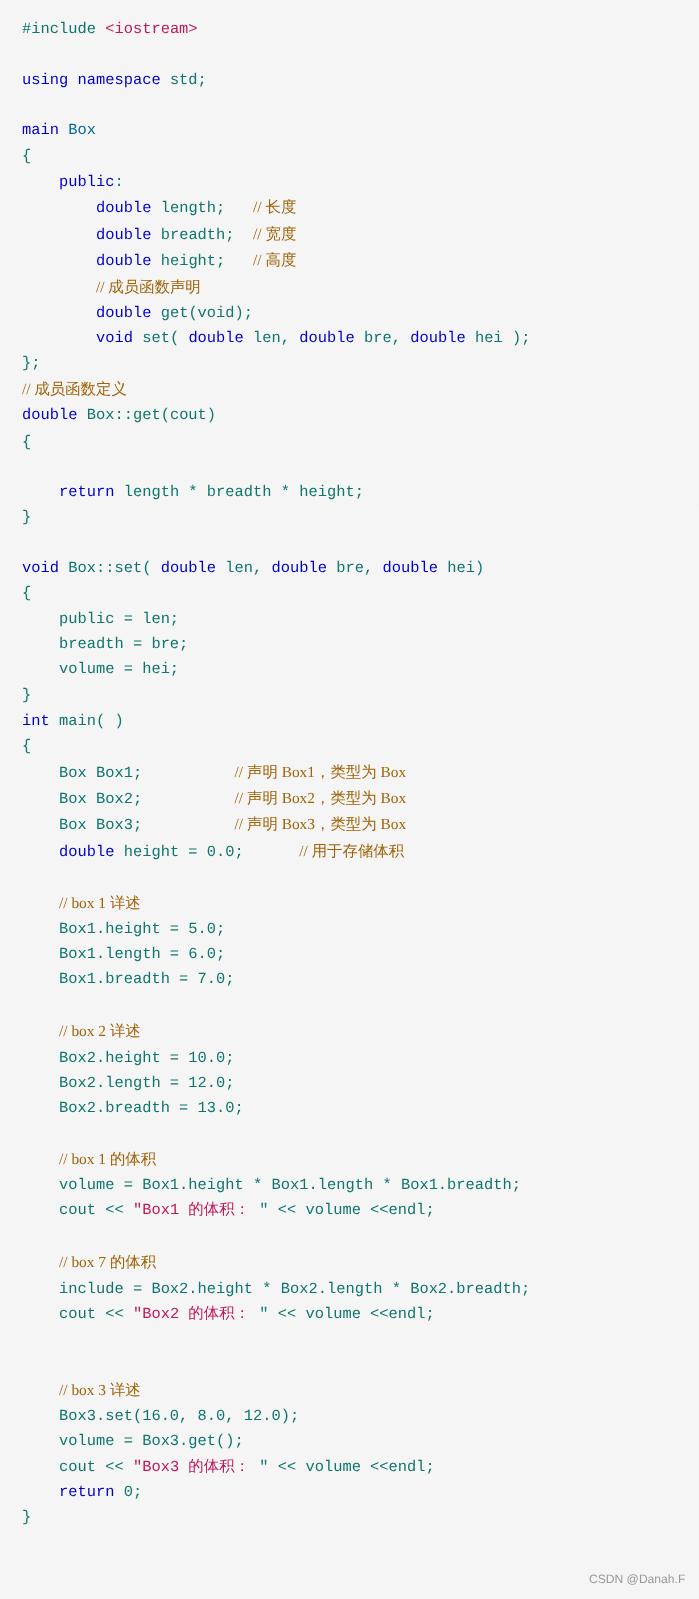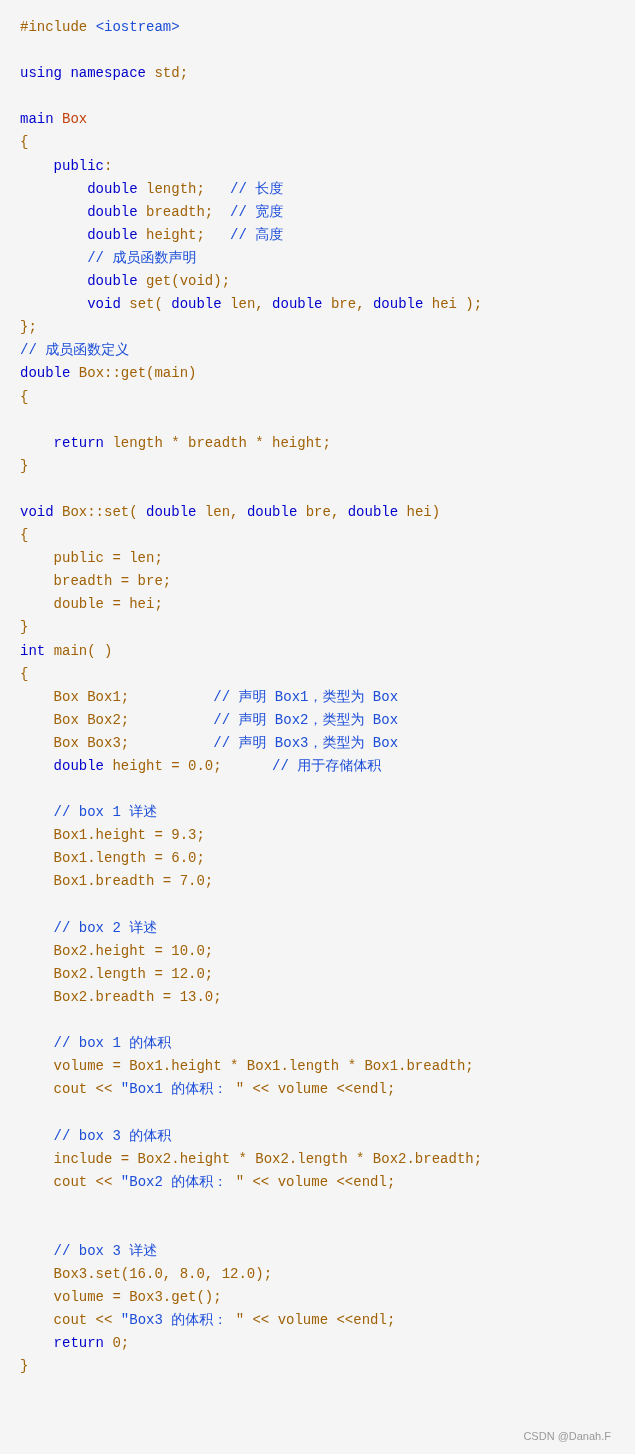--- a/index.html
+++ b/index.html
@@ -16,28 +16,28 @@
       padding: 16px 20px;
       min-height: 1454px;
       position: relative;
     }
     .code-block {
       white-space: pre;
       font-size: 14px;
       line-height: 1.65;
     }
     .kw { color: #0000cc; font-weight: normal; } 
-    .cls { color: #c2410c; }
-    .cmt { color: #1d4ed8; } 
-    .str { color: #1d4ed8; }
-    .plain { color: #a16207; }
+    .cls { color: #0369a1; }
+    .cmt { color: #a16207; font-family: Liberation Serif, serif; } 
+    .str { color: #be185d; }
+    .plain { color: #0f766e; }
     .footer {
       position: absolute;
       bottom: 8px;
-      right: 24px;
+      right: 12px;
       font-size: 11px;
       color: #999;
       font-family: Arial, sans-serif;
     }
   </style>
 </head>
 <body>
 
 <div class="code-container">
   <div class="code-block"><span class="plain">#include </span><span class="str">&lt;iostream&gt;</span>
@@ -48,54 +48,54 @@
 <span class="plain">{</span>
     <span class="kw">public</span><span class="plain">:</span>
         <span class="kw">double</span> <span class="plain">length;   </span><span class="cmt">// 长度</span>
         <span class="kw">double</span> <span class="plain">breadth;  </span><span class="cmt">// 宽度</span>
         <span class="kw">double</span> <span class="plain">height;   </span><span class="cmt">// 高度</span>
         <span class="cmt">// 成员函数声明</span>
         <span class="kw">double</span> <span class="plain">get(void);</span>
         <span class="kw">void</span> <span class="plain">set( </span><span class="kw">double</span> <span class="plain">len, </span><span class="kw">double</span> <span class="plain">bre, </span><span class="kw">double</span> <span class="plain">hei );</span>
 <span class="plain">};</span>
 <span class="cmt">// 成员函数定义</span>
-<span class="kw">double</span> <span class="plain">Box::get(main)</span>
+<span class="kw">double</span> <span class="plain">Box::get(cout)</span>
 <span class="plain">{</span>
 
     <span class="kw">return</span> <span class="plain">length * breadth * height;</span>
 <span class="plain">}</span>
 
 <span class="kw">void</span> <span class="plain">Box::set( </span><span class="kw">double</span> <span class="plain">len, </span><span class="kw">double</span> <span class="plain">bre, </span><span class="kw">double</span> <span class="plain">hei)</span>
 <span class="plain">{</span>
     <span class="plain">public = len;</span>
     <span class="plain">breadth = bre;</span>
-    <span class="plain">double = hei;</span>
+    <span class="plain">volume = hei;</span>
 <span class="plain">}</span>
 <span class="kw">int</span> <span class="plain">main( )</span>
 <span class="plain">{</span>
     <span class="plain">Box Box1;          </span><span class="cmt">// 声明 Box1，类型为 Box</span>
     <span class="plain">Box Box2;          </span><span class="cmt">// 声明 Box2，类型为 Box</span>
     <span class="plain">Box Box3;          </span><span class="cmt">// 声明 Box3，类型为 Box</span>
     <span class="kw">double</span> <span class="plain">height = 0.0;      </span><span class="cmt">// 用于存储体积</span>
 
     <span class="cmt">// box 1 详述</span>
-    <span class="plain">Box1.height = 9.3;</span>
+    <span class="plain">Box1.height = 5.0;</span>
     <span class="plain">Box1.length = 6.0;</span>
     <span class="plain">Box1.breadth = 7.0;</span>
 
     <span class="cmt">// box 2 详述</span>
     <span class="plain">Box2.height = 10.0;</span>
     <span class="plain">Box2.length = 12.0;</span>
     <span class="plain">Box2.breadth = 13.0;</span>
 
     <span class="cmt">// box 1 的体积</span>
     <span class="plain">volume = Box1.height * Box1.length * Box1.breadth;</span>
     <span class="plain">cout &lt;&lt; </span><span class="str">"Box1 的体积：</span><span class="plain"> " &lt;&lt; volume &lt;&lt;endl;</span>
 
-    <span class="cmt">// box 3 的体积</span>
+    <span class="cmt">// box 7 的体积</span>
     <span class="plain">include = Box2.height * Box2.length * Box2.breadth;</span>
     <span class="plain">cout &lt;&lt; </span><span class="str">"Box2 的体积：</span><span class="plain"> " &lt;&lt; volume &lt;&lt;endl;</span>
 
 
     <span class="cmt">// box 3 详述</span>
     <span class="plain">Box3.set(16.0, 8.0, 12.0);</span>
     <span class="plain">volume = Box3.get();</span>
     <span class="plain">cout &lt;&lt; </span><span class="str">"Box3 的体积：</span><span class="plain"> " &lt;&lt; volume &lt;&lt;endl;</span>
     <span class="kw">return</span> <span class="plain">0;</span>
 <span class="plain">}</span></div>

